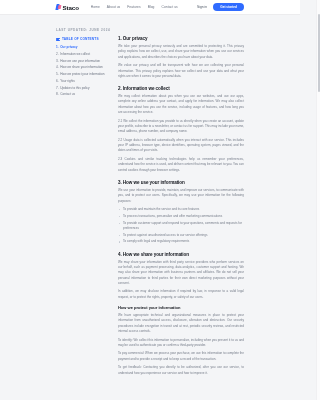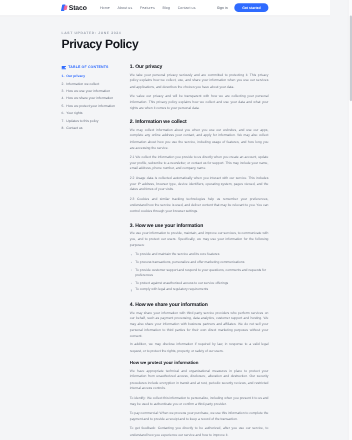--- a/index.html
+++ b/index.html
@@ -160,21 +160,20 @@
     <span class="nav-link">Contact us</span>
   </nav>
   <div class="header-right">
     <span class="signin">Sign in</span>
     <button class="cta">Get started</button>
   </div>
 </div>
 
 <div class="page">
   <div class="eyebrow">LAST UPDATED: JUNE 2024</div>
-  <h1 class="title">Privacy Policy</h1>
 
   <div class="layout">
 
     <aside class="toc">
       <div class="toc-head">
         <span class="toc-icon">
             <i></i>
             <i></i>
             <i></i>
           </span>

